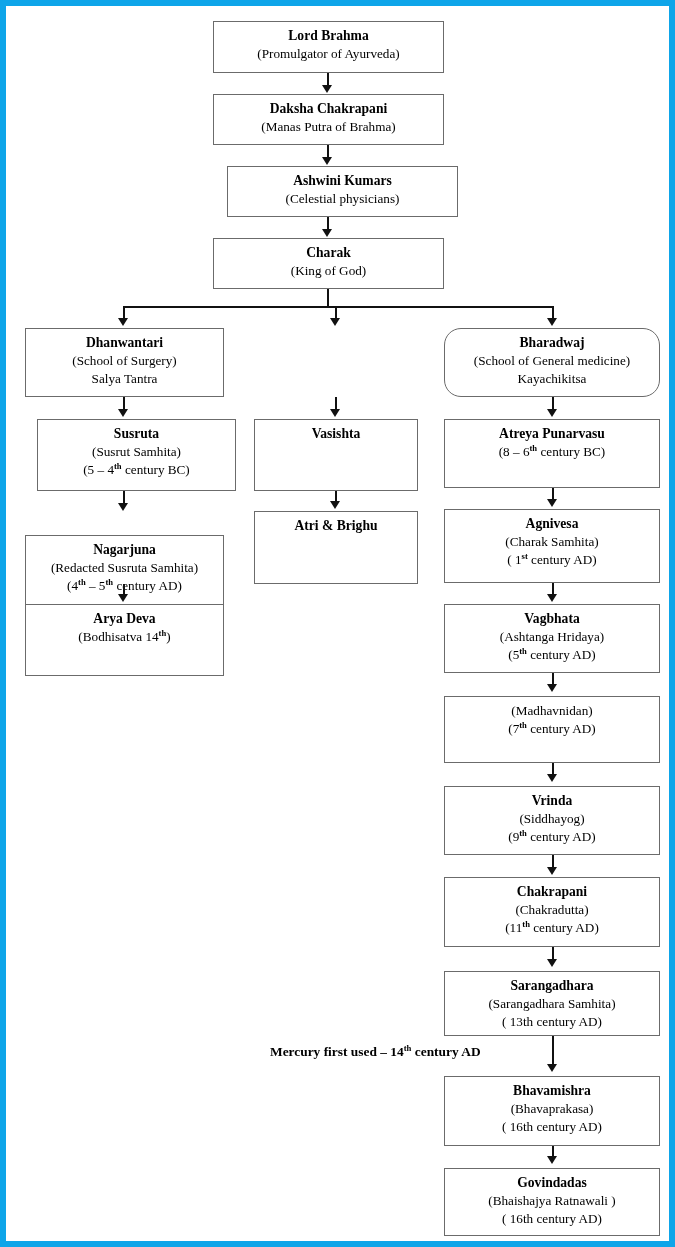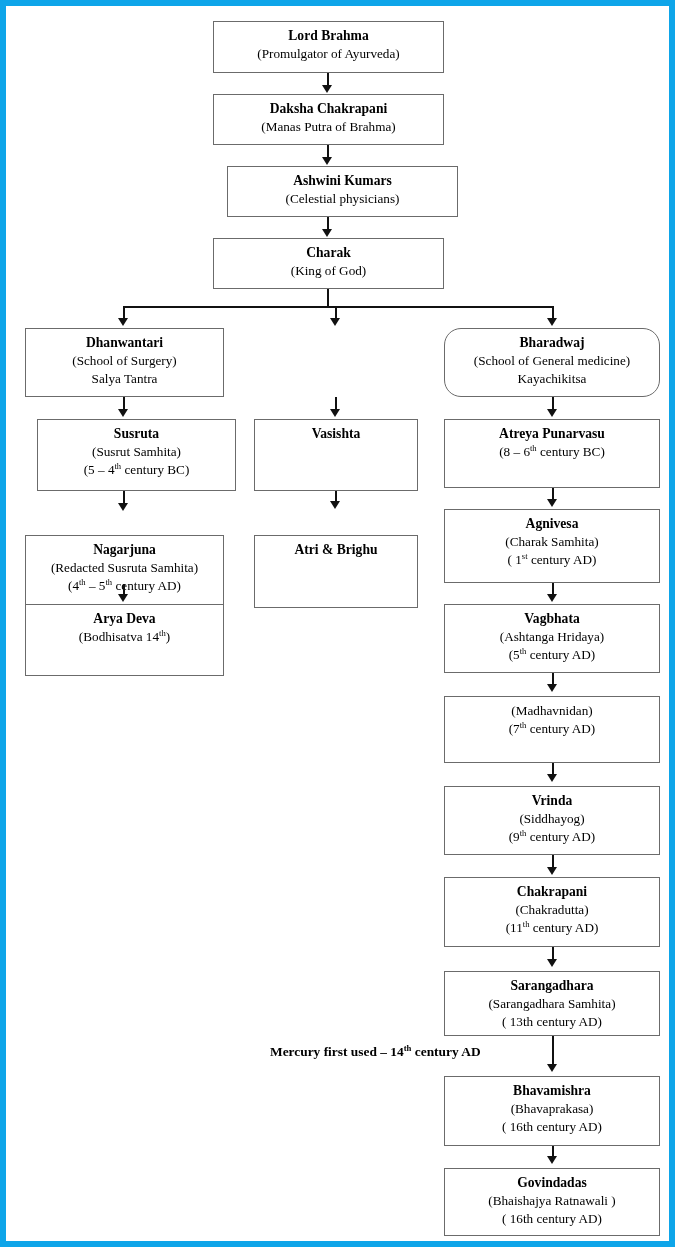--- a/index.html
+++ b/index.html
@@ -27,21 +27,21 @@
     padding-top:5px;
     line-height:1.33;
   }
   .node .ln{
     display:block;
     font-size:13.2px;
     white-space:nowrap;
   }
   .node .ln.title{ font-weight:bold; font-size:13.6px; }
   .node .ln.ital{ }
-  sup{ font-size:0.65em; vertical-align:super; line-height:0; }
+  sup{ font-size:0.65em; vertical-align:super; line-height:0;font-weight:bold; }
 
   
   .vline{
     position:absolute;
     width:0;
     border-left:2.2px solid #111111;
   }
   .hline{
     position:absolute;
     height:0;
@@ -132,21 +132,21 @@
 
   <div class="vline" style="left:329px;top:391px;height:14px;"></div>
   <div class="arrow" style="left:324px;top:403px;"></div>
 
   <div class="node" style="left:248px;top:413px;width:164px;height:72px;">
     <span class="ln title">Vasishta</span>
   </div>
   <div class="vline" style="left:329px;top:485px;height:12px;"></div>
   <div class="arrow" style="left:324px;top:495px;"></div>
 
-  <div class="node" style="left:248px;top:505px;width:164px;height:73px;margin-top:24px;">
+  <div class="node" style="left:248px;top:505px;width:164px;height:73px;">
     <span class="ln title">Atri &amp; Brighu</span>
   </div>
 
   <div class="node" style="left:438px;top:322px;width:216px;height:69px;border-radius:17px;">
     <span class="ln title">Bharadwaj</span>
     <span class="ln">(School of General medicine)</span>
     <span class="ln ital">Kayachikitsa</span>
   </div>
   <div class="vline" style="left:546px;top:391px;height:14px;"></div>
   <div class="arrow" style="left:541px;top:403px;"></div>

